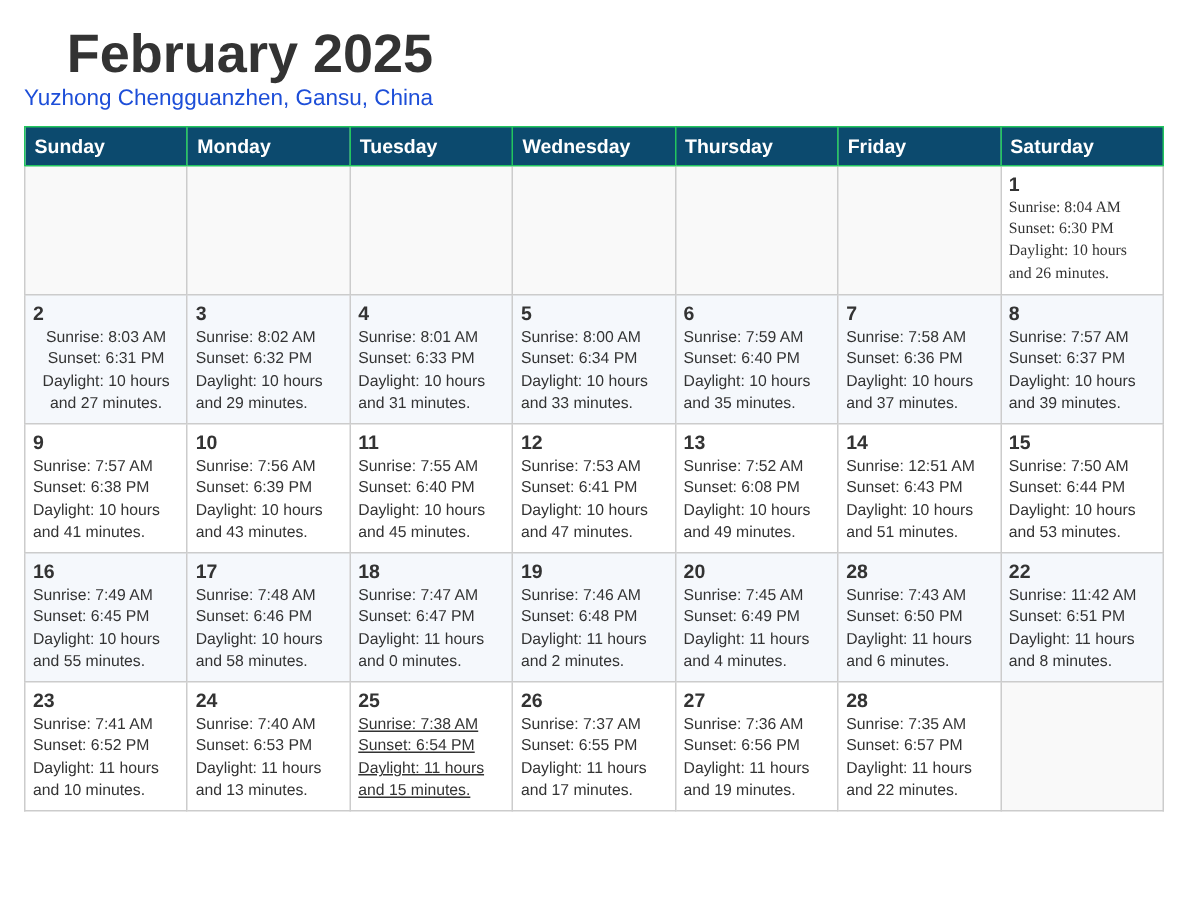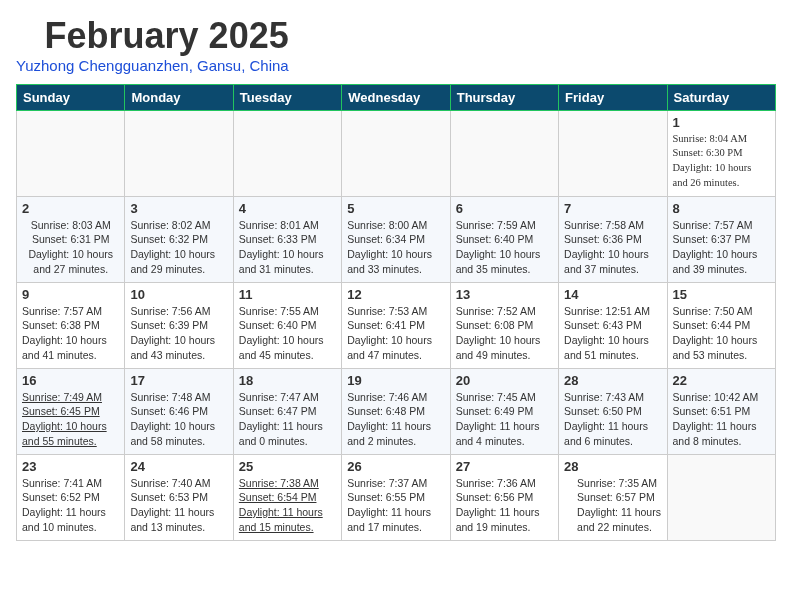--- a/index.html
+++ b/index.html
@@ -212,21 +212,21 @@
           <span class="day-number">15</span>
           <div class="day-info" style="white-space: pre-line;">Sunrise: 7:50 AM
 Sunset: 6:44 PM
 Daylight: 10 hours
 and 53 minutes.</div>
         </td>
       </tr>
       <tr>
         <td>
           <span class="day-number">16</span>
-          <div class="day-info" style="white-space: pre-line; text-decoration: underline;">Sunrise: 7:49 AM
+          <div class="day-info" style="white-space: pre-line;">Sunrise: 7:49 AM
 Sunset: 6:45 PM
 Daylight: 10 hours
 and 55 minutes.</div>
         </td>
         <td>
           <span class="day-number">17</span>
           <div class="day-info" style="white-space: pre-line;">Sunrise: 7:48 AM
 Sunset: 6:46 PM
 Daylight: 10 hours
 and 58 minutes.</div>
@@ -254,21 +254,21 @@
         </td>
         <td>
           <span class="day-number">28</span>
           <div class="day-info" style="white-space: pre-line;">Sunrise: 7:43 AM
 Sunset: 6:50 PM
 Daylight: 11 hours
 and 6 minutes.</div>
         </td>
         <td>
           <span class="day-number">22</span>
-          <div class="day-info" style="white-space: pre-line;">Sunrise: 10:42 AM
+          <div class="day-info" style="white-space: pre-line;">Sunrise: 11:42 AM
 Sunset: 6:51 PM
 Daylight: 11 hours
 and 8 minutes.</div>
         </td>
       </tr>
       <tr>
         <td>
           <span class="day-number">23</span>
           <div class="day-info" style="white-space: pre-line;">Sunrise: 7:41 AM
 Sunset: 6:52 PM
@@ -298,21 +298,21 @@
         </td>
         <td>
           <span class="day-number">27</span>
           <div class="day-info" style="white-space: pre-line;">Sunrise: 7:36 AM
 Sunset: 6:56 PM
 Daylight: 11 hours
 and 19 minutes.</div>
         </td>
         <td>
           <span class="day-number">28</span>
-          <div class="day-info" style="white-space: pre-line; margin-left: 13px;">Sunrise: 7:35 AM
+          <div class="day-info" style="white-space: pre-line;">Sunrise: 7:35 AM
 Sunset: 6:57 PM
 Daylight: 11 hours
 and 22 minutes.</div>
         </td>
         <td class="empty-cell"></td>
       </tr>
     </tbody>
 </table>
 
 </body></html>

